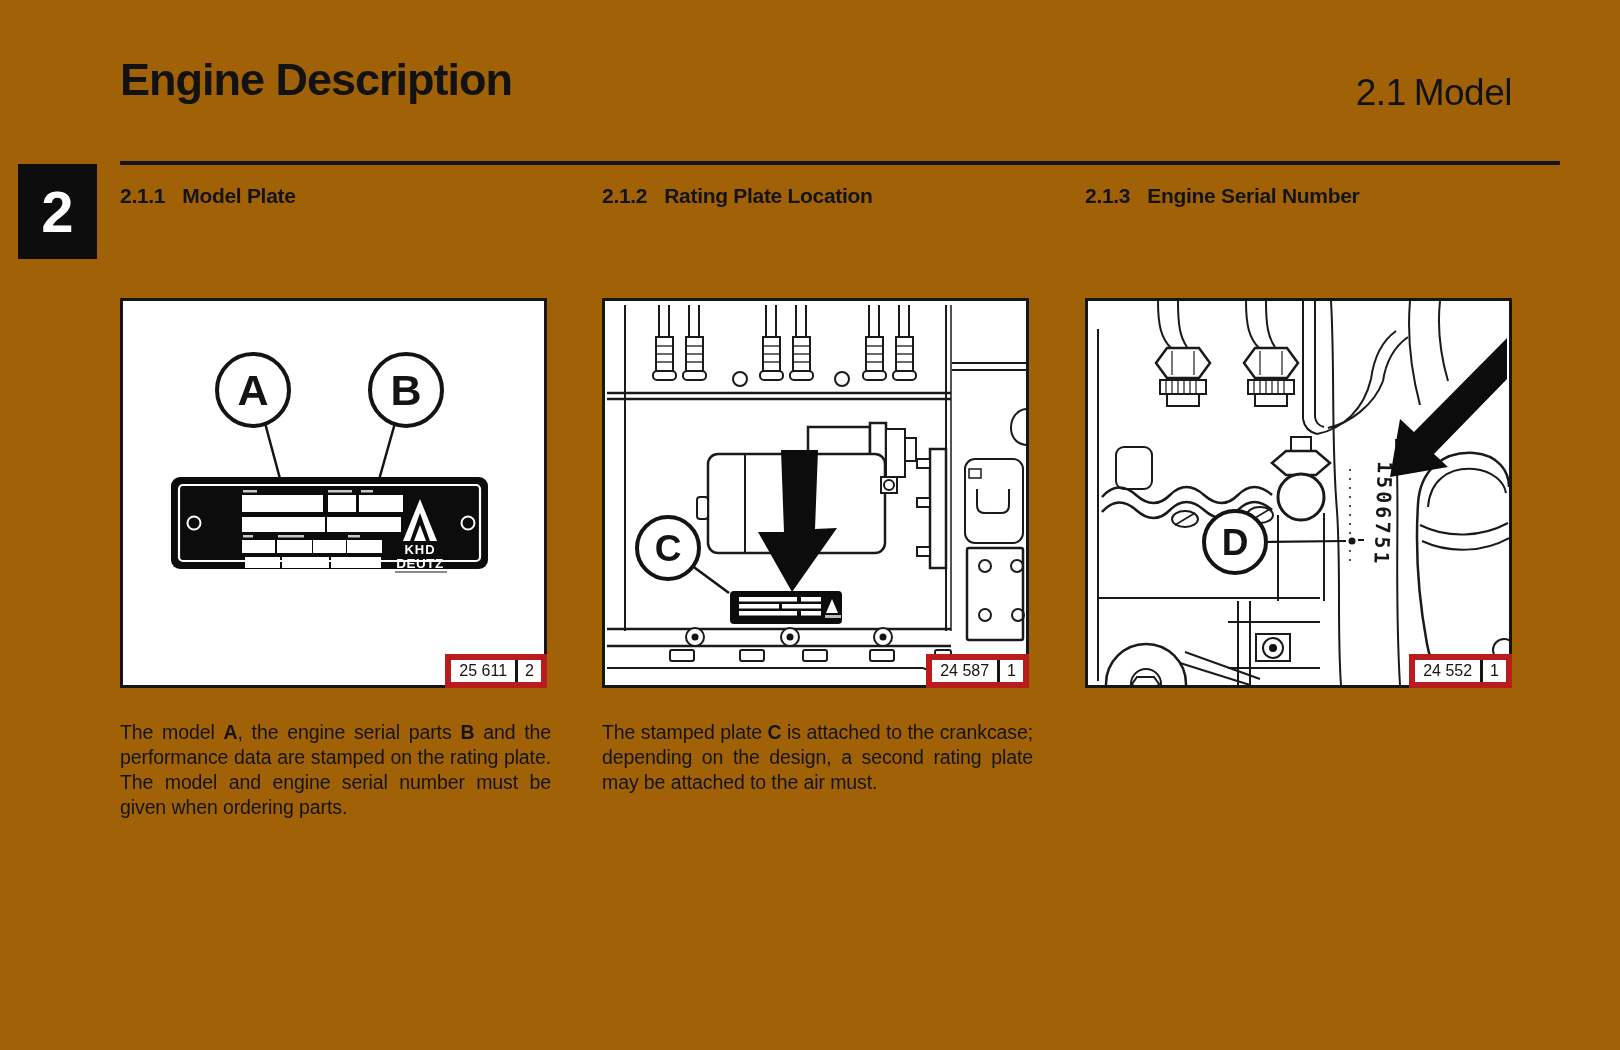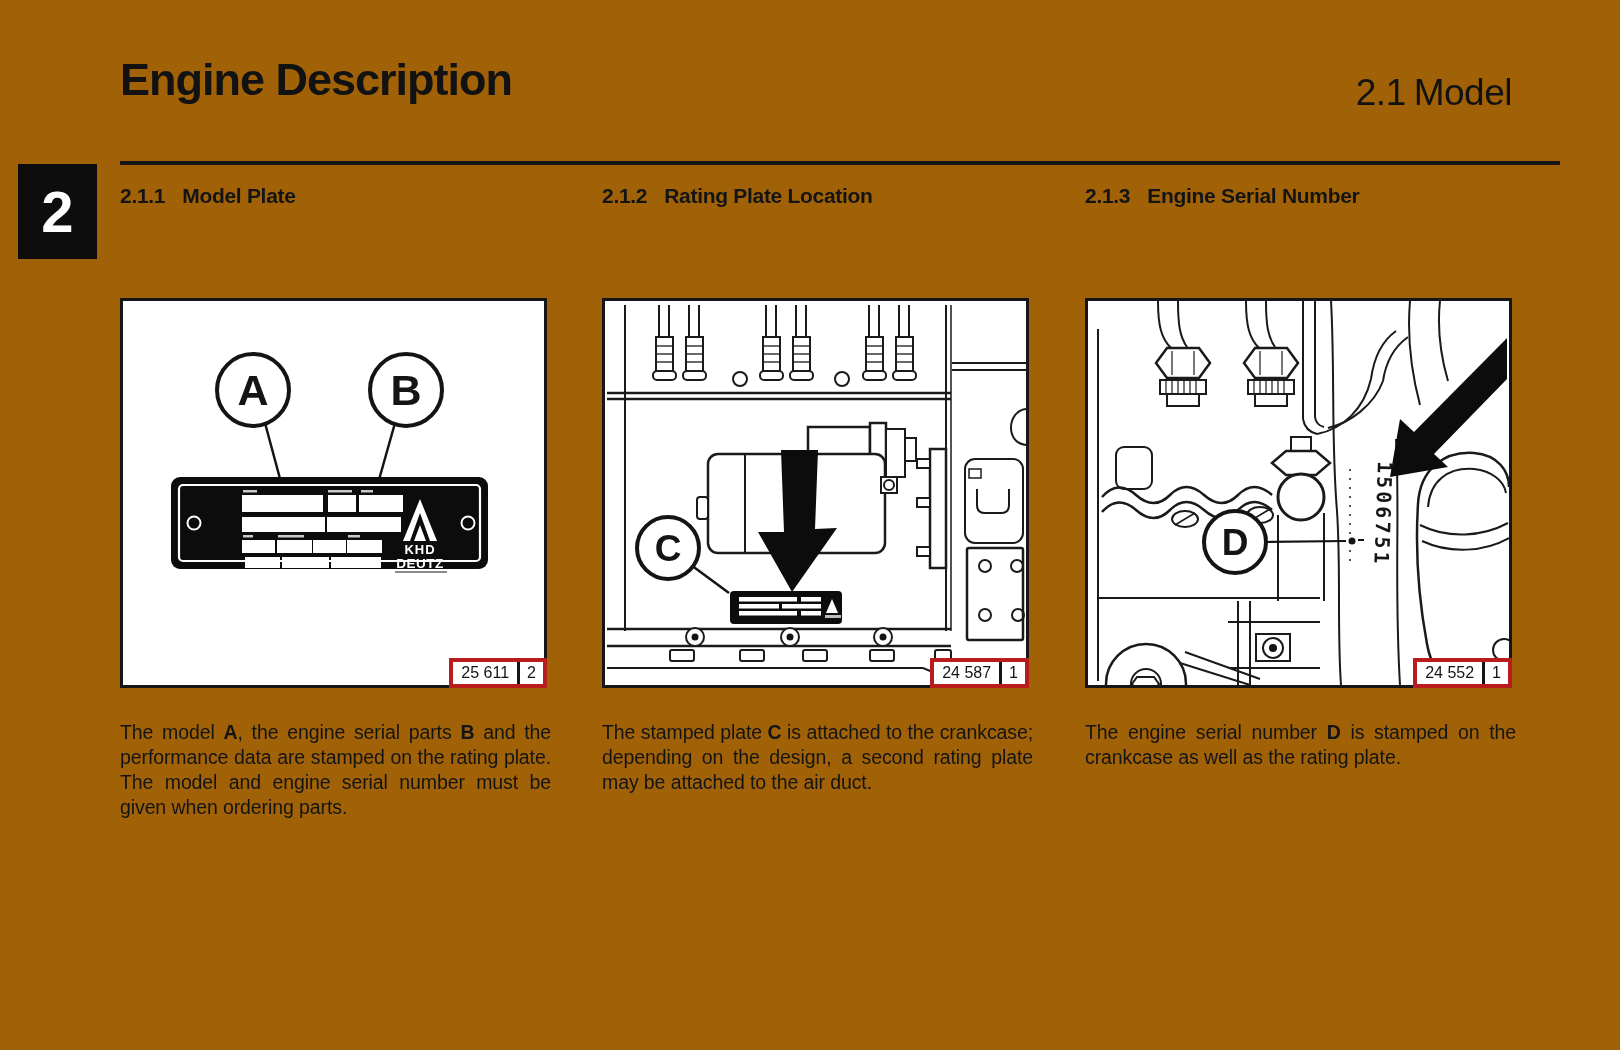--- a/index.html
+++ b/index.html
@@ -40,21 +40,21 @@
     color: #141414; display: flex; gap: 17px; white-space: nowrap;
   }
   .figframe {
     position: absolute; top: 290px; left: 0;
     width: 427px; height: 390px;
     border: 3px solid #161616; background: #ffffff;
   }
   .figcode {
     position: absolute; right: -3px; bottom: -3px;
     display: flex; align-items: stretch;
-    border: 4px solid #b91c1c; background: #ffffff;
+    border: 6px solid #b91c1c; background: #ffffff;
     font-size: 16px; line-height: 20px; color: #141414;
   }
   .figcode .code { padding: 1px 8px; }
   .figcode .sheet { padding: 1px 7px; border-left: 3px solid #161616; }
   .caption {
     position: absolute; top: 712px; left: 0; width: 431px;
     font-size: 19.5px; line-height: 25px; text-align: justify;
     color: #141414; letter-spacing: -0.1px;
   }
   .caption b { font-weight: bold; }
@@ -280,21 +280,21 @@
           <line x1="2" y1="367" x2="318" y2="367" stroke-width="2" fill="none"></line>
           <path d="M318,367 Q333,372 340,384" stroke-width="2" fill="none"></path>
         </g>
       </svg>
       <div class="figcode">
         <span class="code">24 587</span>
         <span class="sheet">1</span>
       </div>
     </figure>
 
-    <p class="caption"><span>The stamped plate </span><b>C</b><span> is attached to the crankcase; depending on the design, a second rating plate may be attached to the air duct.</span></p>
+    <p class="caption"><span>The stamped plate </span><b>C</b><span> is attached to the crankcase; depending on the design, a second rating plate may be attached to the air must.</span></p>
   </section>
 
   <section class="col c3">
     <h2 class="subhead">
       <span>2.1.3</span>
       <span>Engine Serial Number</span>
     </h2>
 
     <figure class="figframe">
       <svg width="421" height="384" viewBox="0 0 421 384">
@@ -405,16 +405,15 @@
           <circle cx="147" cy="241" r="31" fill="#ffffff" stroke="#141414" stroke-width="4"></circle>
           <text x="147" y="254" text-anchor="middle" font-size="37" font-weight="bold" fill="#141414">D</text>
         </g>
       </svg>
       <div class="figcode">
         <span class="code">24 552</span>
         <span class="sheet">1</span>
       </div>
     </figure>
 
-    <p class="caption"><span>The engine serial number </span><b>D</b><span> is stamped on the crankcase as well as the rating plate.</span></p>
   </section>
 
 </div>
 
 </body></html>

